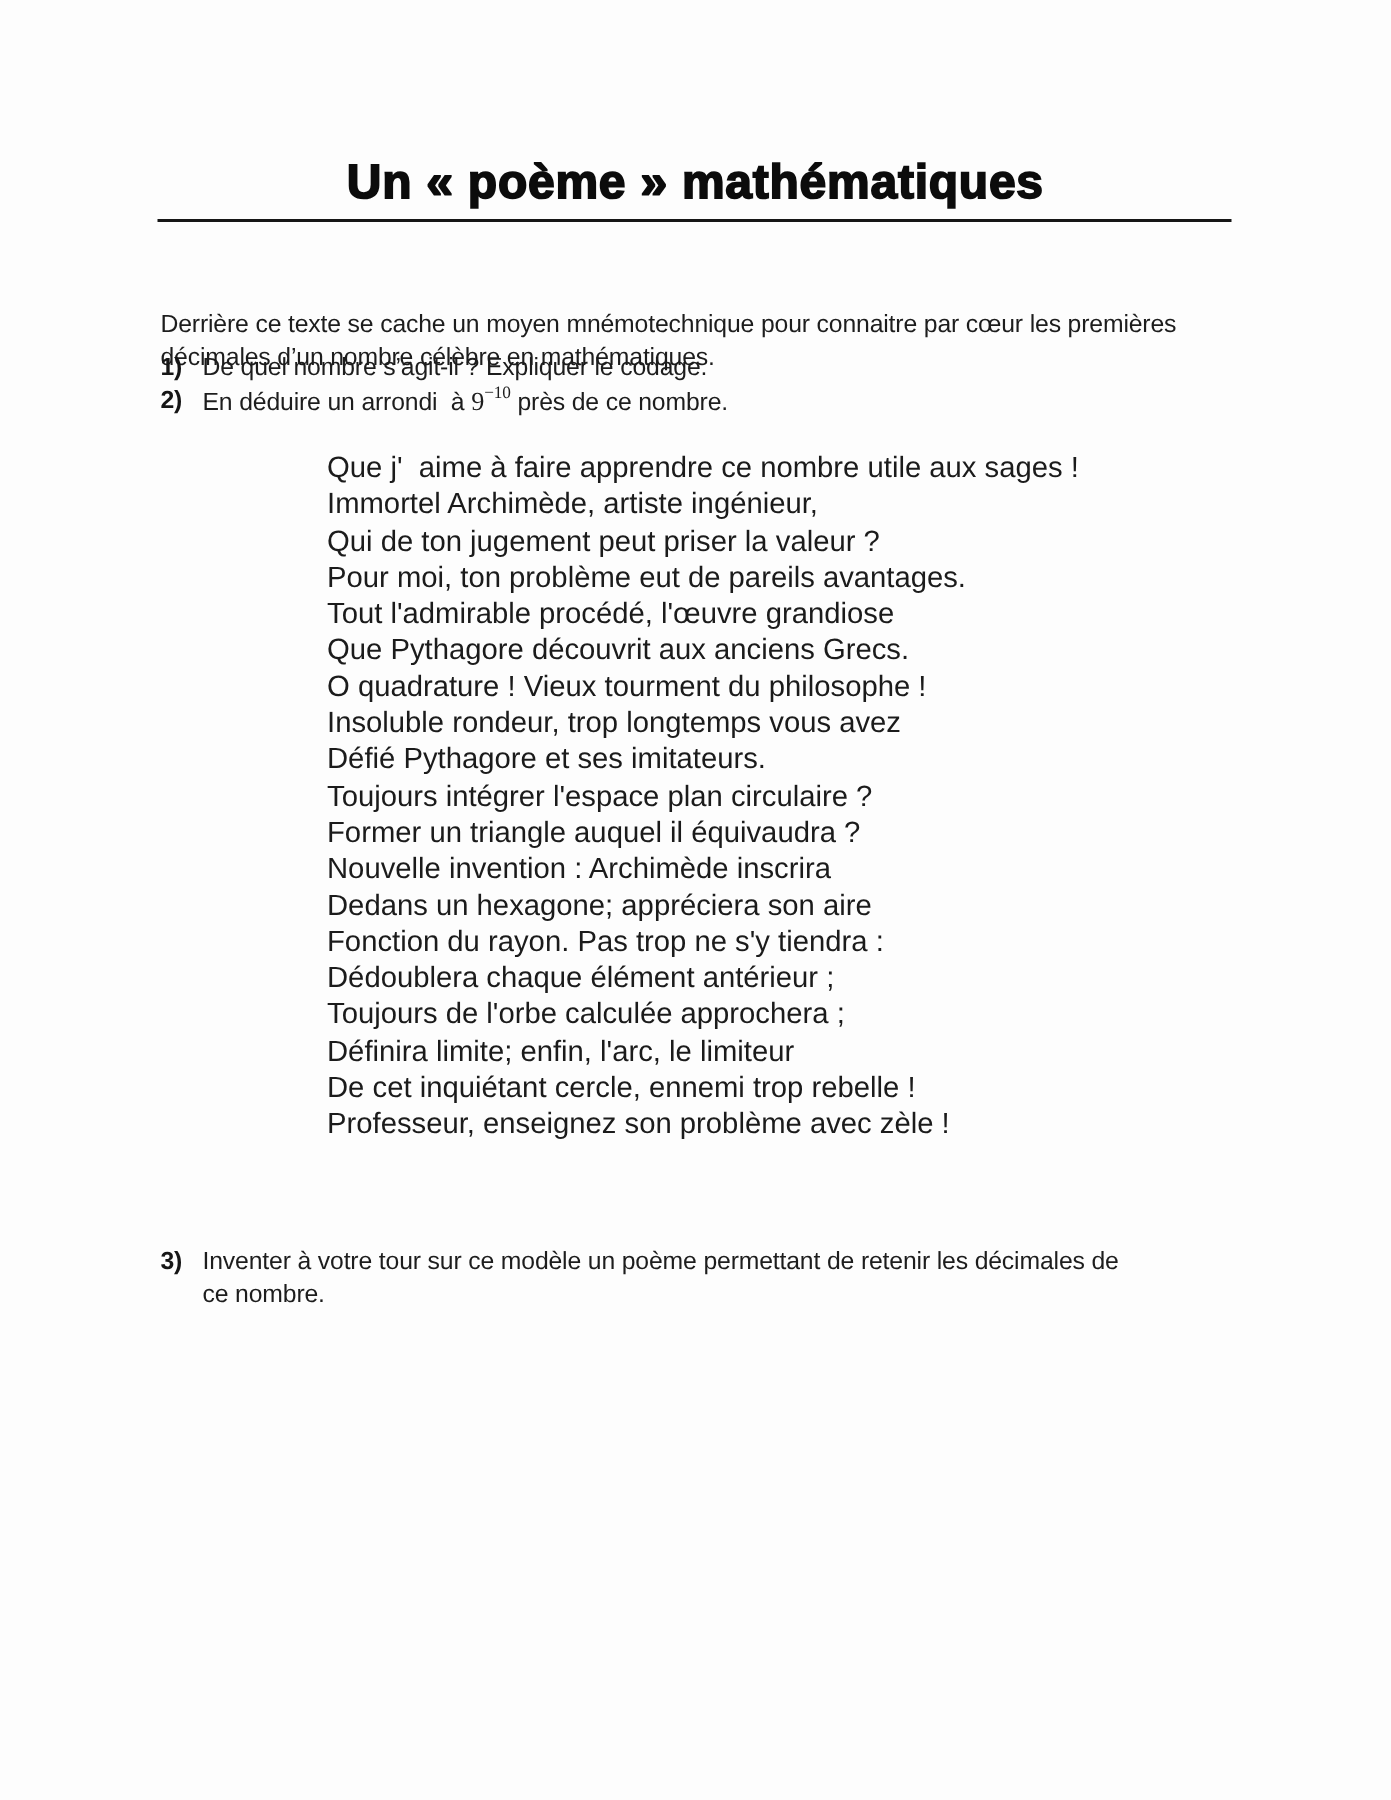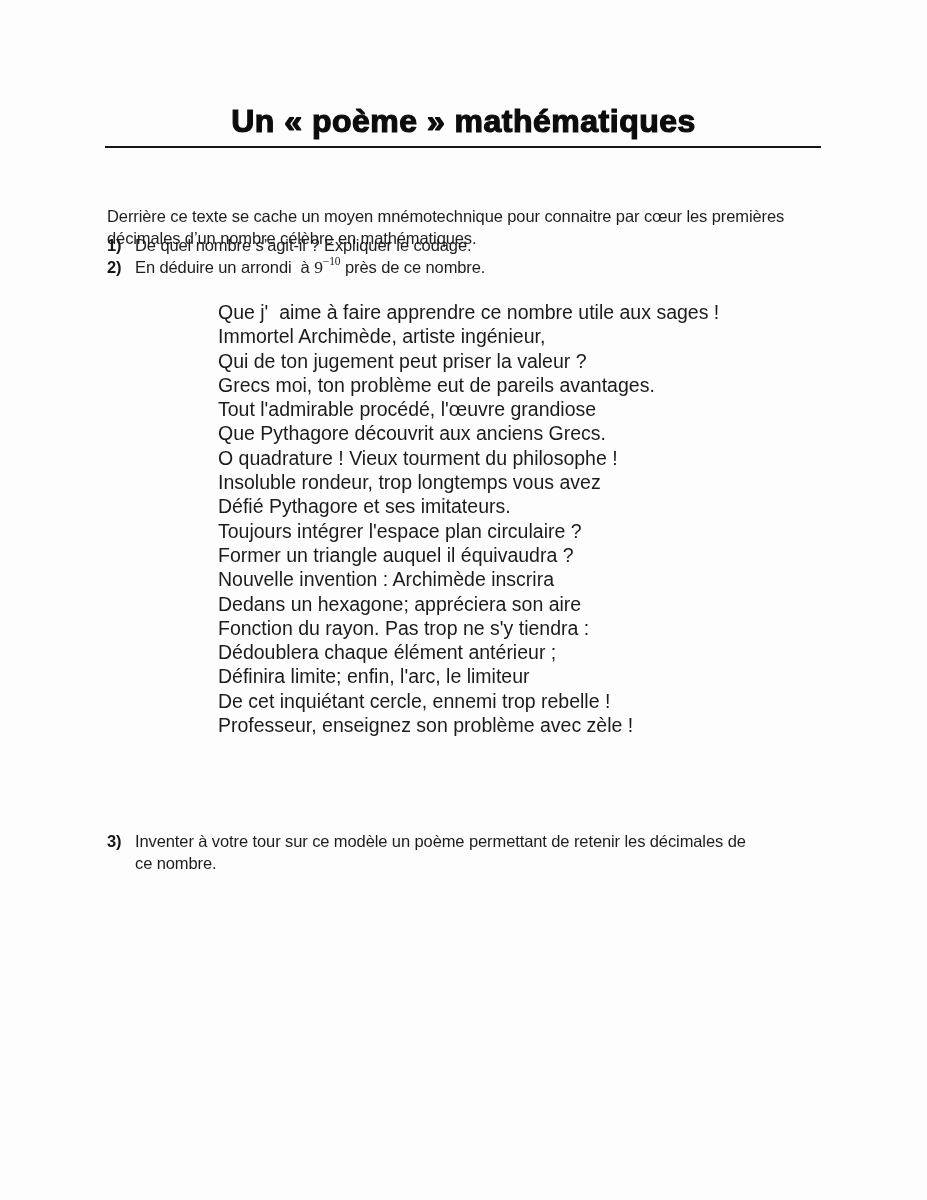--- a/index.html
+++ b/index.html
@@ -118,32 +118,33 @@
 
   <div class="question q2">
     <span class="q-num">2)</span>
     <span class="q-text"><span>En déduire un arrondi  à </span><span class="math"><span>9</span><sup>−10</sup></span><span> près de ce nombre.</span></span>
   </div>
 
   <div class="poem">
     <div class="poem-line">Que j'  aime à faire apprendre ce nombre utile aux sages !</div>
     <div class="poem-line">Immortel Archimède, artiste ingénieur,</div>
     <div class="poem-line">Qui de ton jugement peut priser la valeur ?</div>
-    <div class="poem-line">Grecs moi, ton problème eut de pareils avantages.</div>
+    <div class="poem-line">Pour moi, ton problème eut de pareils avantages.</div>
     <div class="poem-line">Tout l'admirable procédé, l'œuvre grandiose</div>
     <div class="poem-line">Que Pythagore découvrit aux anciens Grecs.</div>
     <div class="poem-line">O quadrature ! Vieux tourment du philosophe !</div>
     <div class="poem-line">Insoluble rondeur, trop longtemps vous avez</div>
     <div class="poem-line">Défié Pythagore et ses imitateurs.</div>
     <div class="poem-line">Toujours intégrer l'espace plan circulaire ?</div>
     <div class="poem-line">Former un triangle auquel il équivaudra ?</div>
     <div class="poem-line">Nouvelle invention : Archimède inscrira</div>
     <div class="poem-line">Dedans un hexagone; appréciera son aire</div>
     <div class="poem-line">Fonction du rayon. Pas trop ne s'y tiendra :</div>
     <div class="poem-line">Dédoublera chaque élément antérieur ;</div>
+    <div class="poem-line">Toujours de l'orbe calculée approchera ;</div>
     <div class="poem-line">Définira limite; enfin, l'arc, le limiteur</div>
     <div class="poem-line">De cet inquiétant cercle, ennemi trop rebelle !</div>
     <div class="poem-line">Professeur, enseignez son problème avec zèle !</div>
   </div>
 
   <div class="question q3">
     <span class="q-num">3)</span>
     <span class="q-text">Inventer à votre tour sur ce modèle un poème permettant de retenir les décimales de ce nombre.</span>
   </div>
 

